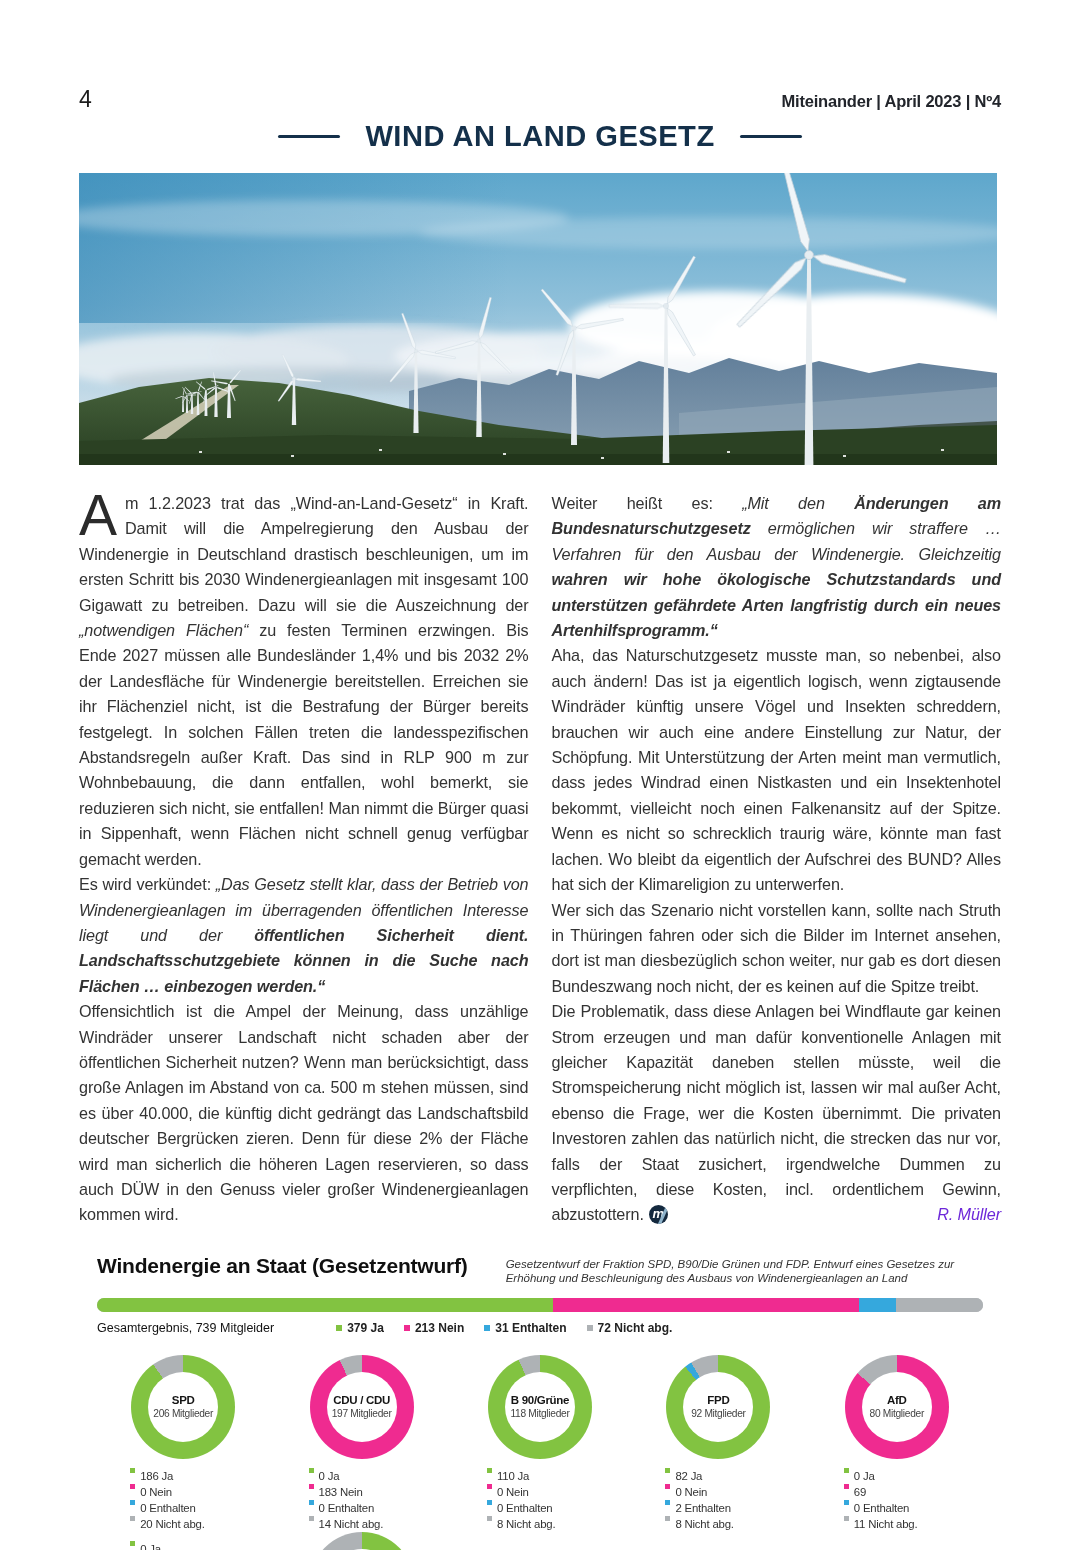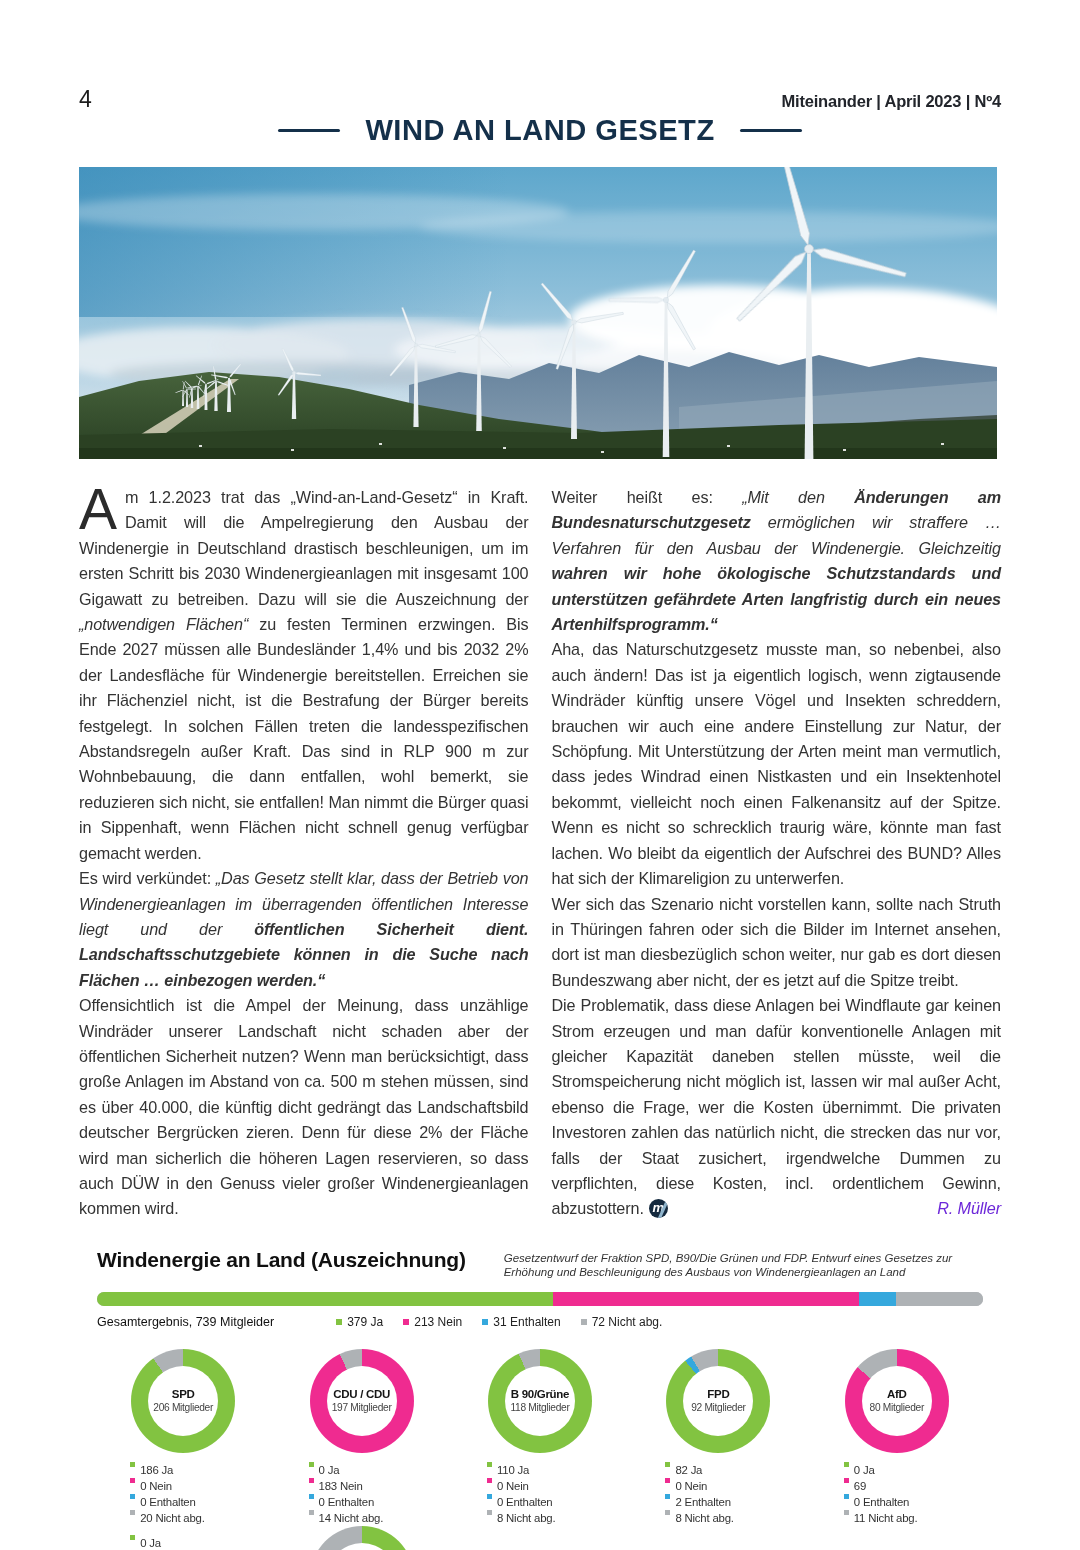--- a/index.html
+++ b/index.html
@@ -10,21 +10,21 @@
   }
   .page{position:relative;width:1080px;height:1550px;}
   .inner{padding:0 79px;}
 
   
   .hdr{display:flex;justify-content:space-between;align-items:baseline;padding-top:86px;}
   .hdr .pnum{font-size:23px;color:#1c1c1c;}
   .hdr .issue{font-size:16.5px;font-weight:bold;color:#22252b;letter-spacing:-0.2px;}
 
   
-  .headline{display:flex;align-items:center;justify-content:center;margin-top:0;gap:20px;}
+  .headline{display:flex;align-items:center;justify-content:center;margin-top:6px;gap:20px;}
   .headline h1{
     margin:0;font-size:30px;font-weight:bold;color:#14304a;
     letter-spacing:0.5px;transform:scaleX(0.97);white-space:nowrap;
   }
   .rule{width:62px;height:3px;background:#14304a;border-radius:2px;}
 
   
   .photo{margin:20px 0 0 0;width:918px;height:292px;display:block;}
   .photo svg{display:block;width:918px;height:292px;}
 
@@ -45,21 +45,21 @@
 
   
   .chart{margin-top:26px;padding:0 18px;}
   .chart-head{display:flex;align-items:flex-start;}
   .chart-head h2{margin:0;font-size:21px;font-weight:bold;color:#101010;letter-spacing:-0.2px;white-space:nowrap;}
   .chart-sub{margin:3px 0 0 38px;font-size:11.5px;line-height:14.5px;color:#333;max-width:480px;font-style:italic;}
   .stackbar{margin-top:12px;height:14px;border-radius:7px;overflow:hidden;display:flex;background:#aeb2b5;}
   .stackbar div{height:100%;}
   .bar-legend-row{display:flex;align-items:center;margin-top:9px;}
   .total{font-size:12.5px;font-weight:normal;color:#111;margin-right:62px;}
-  .olegend{display:flex;gap:20px;}
+  .olegend{display:flex;gap:20px;font-weight:bold;}
   .leg-item{display:flex;align-items:center;font-size:12px;color:#222;}
   .leg-item .bu{width:6px;height:6px;margin-right:5px;display:inline-block;}
 
   .donut-grid{display:grid;grid-template-columns:repeat(5,1fr);margin-top:20px;column-gap:6px;}
   .donut-cell{display:flex;flex-direction:column;align-items:center;}
   .donut{width:104px;height:104px;border-radius:50%;position:relative;}
   .hole{position:absolute;inset:17px;background:#fff;border-radius:50%;display:flex;
     flex-direction:column;justify-content:center;align-items:center;text-align:center;}
   .pname{font-size:11.5px;font-weight:bold;color:#151515;letter-spacing:-0.3px;white-space:nowrap;}
   .pmem{font-size:10.2px;color:#444;letter-spacing:-0.3px;white-space:nowrap;margin-top:2px;}
@@ -265,28 +265,28 @@
 
     <main class="article">
       <div class="col">
           <p><span class="dropcap">A</span><span>m 1.2.2023 trat das „Wind-an-Land-Gesetz“ in Kraft. Damit will die Ampelregierung den Ausbau der Windenergie in Deutschland drastisch beschleunigen, um im ersten Schritt bis 2030 Windenergieanlagen mit insgesamt 100 Gigawatt zu betreiben. Dazu will sie die Auszeichnung der </span><span class="seg-i">„notwendigen Flächen“</span><span> zu festen Terminen erzwingen. Bis Ende 2027 müssen alle Bundesländer 1,4% und bis 2032 2% der Landesfläche für Windenergie bereitstellen. Erreichen sie ihr Flächenziel nicht, ist die Bestrafung der Bürger bereits festgelegt. In solchen Fällen treten die landesspezifischen Abstandsregeln außer Kraft. Das sind in RLP 900 m zur Wohnbebauung, die dann entfallen, wohl bemerkt, sie reduzieren sich nicht, sie entfallen! Man nimmt die Bürger quasi in Sippenhaft, wenn Flächen nicht schnell genug verfügbar gemacht werden.</span></p>
           <p><span>Es wird verkündet: </span><span class="seg-i">„Das Gesetz stellt klar, dass der Betrieb von Windenergieanlagen im überragenden öffentlichen Interesse liegt und der </span><span class="seg-bi">öffentlichen Sicherheit dient. Landschaftsschutzgebiete können in die Suche nach Flächen … einbezogen werden.“</span></p>
           <p><span>Offensichtlich ist die Ampel der Meinung, dass unzählige Windräder unserer Landschaft nicht schaden aber der öffentlichen Sicherheit nutzen? Wenn man berücksichtigt, dass große Anlagen im Abstand von ca. 500 m stehen müssen, sind es über 40.000, die künftig dicht gedrängt das Landschaftsbild deutscher Bergrücken zieren. Denn für diese 2% der Fläche wird man sicherlich die höheren Lagen reservieren, so dass auch DÜW in den Genuss vieler großer Windenergieanlagen kommen wird.</span></p>
         </div>
       <div class="col">
           <p><span>Weiter heißt es: </span><span class="seg-i">„Mit den </span><span class="seg-bi">Änderungen am Bundesnaturschutzgesetz</span><span class="seg-i"> ermöglichen wir straffere … Verfahren für den Ausbau der Windenergie. Gleichzeitig </span><span class="seg-bi">wahren wir hohe ökologische Schutzstandards und unterstützen gefährdete Arten langfristig durch ein neues Artenhilfsprogramm.“</span></p>
           <p><span>Aha, das Naturschutzgesetz musste man, so nebenbei, also auch ändern! Das ist ja eigentlich logisch, wenn zigtausende Windräder künftig unsere Vögel und Insekten schreddern, brauchen wir auch eine andere Einstellung zur Natur, der Schöpfung. Mit Unterstützung der Arten meint man vermutlich, dass jedes Windrad einen Nistkasten und ein Insektenhotel bekommt, vielleicht noch einen Falkenansitz auf der Spitze. Wenn es nicht so schrecklich traurig wäre, könnte man fast lachen. Wo bleibt da eigentlich der Aufschrei des BUND? Alles hat sich der Klimareligion zu unterwerfen.</span></p>
-          <p><span>Wer sich das Szenario nicht vorstellen kann, sollte nach Struth in Thüringen fahren oder sich die Bilder im Internet ansehen, dort ist man diesbezüglich schon weiter, nur gab es dort diesen Bundeszwang aber nicht, der es jetzt auf die Spitze treibt.</span></p>
+          <p><span>Wer sich das Szenario nicht vorstellen kann, sollte nach Struth in Thüringen fahren oder sich die Bilder im Internet ansehen, dort ist man diesbezüglich schon weiter, nur gab es dort diesen Bundeszwang noch nicht, der es keinen auf die Spitze treibt.</span></p>
           <p><span>Die Problematik, dass diese Anlagen bei Windflaute gar keinen Strom erzeugen und man dafür konventionelle Anlagen mit gleicher Kapazität daneben stellen müsste, weil die Stromspeicherung nicht möglich ist, lassen wir mal außer Acht, ebenso die Frage, wer die Kosten übernimmt. Die privaten Investoren zahlen das natürlich nicht, die strecken das nur vor, falls der Staat zusichert, irgendwelche Dummen zu verpflichten, diese Kosten, incl. ordentlichem Gewinn, abzustottern.</span><span class="mlogo">m</span><span class="seg-author">R. Müller</span></p>
         </div>
     </main>
 
     <section class="chart">
       <div class="chart-head">
-        <h2>Windenergie an Land (Auszeichnung)</h2>
+        <h2>Windenergie an Staat (Gesetzentwurf)</h2>
         <p class="chart-sub">Gesetzentwurf der Fraktion SPD, B90/Die Grünen und FDP. Entwurf eines Gesetzes zur Erhöhung und Beschleunigung des Ausbaus von Windenergieanlagen an Land</p>
       </div>
       <div class="stackbar">
           <div style="width: 51.4946%; background: rgb(130, 195, 65);"></div>
           <div style="width: 34.5109%; background: rgb(239, 43, 144);"></div>
           <div style="width: 4.21196%; background: rgb(53, 168, 221);"></div>
           <div style="width: 9.78261%; background: rgb(174, 178, 181);"></div>
         </div>
       <div class="bar-legend-row">
         <span class="total">Gesamtergebnis, 739 Mitgleider</span>

